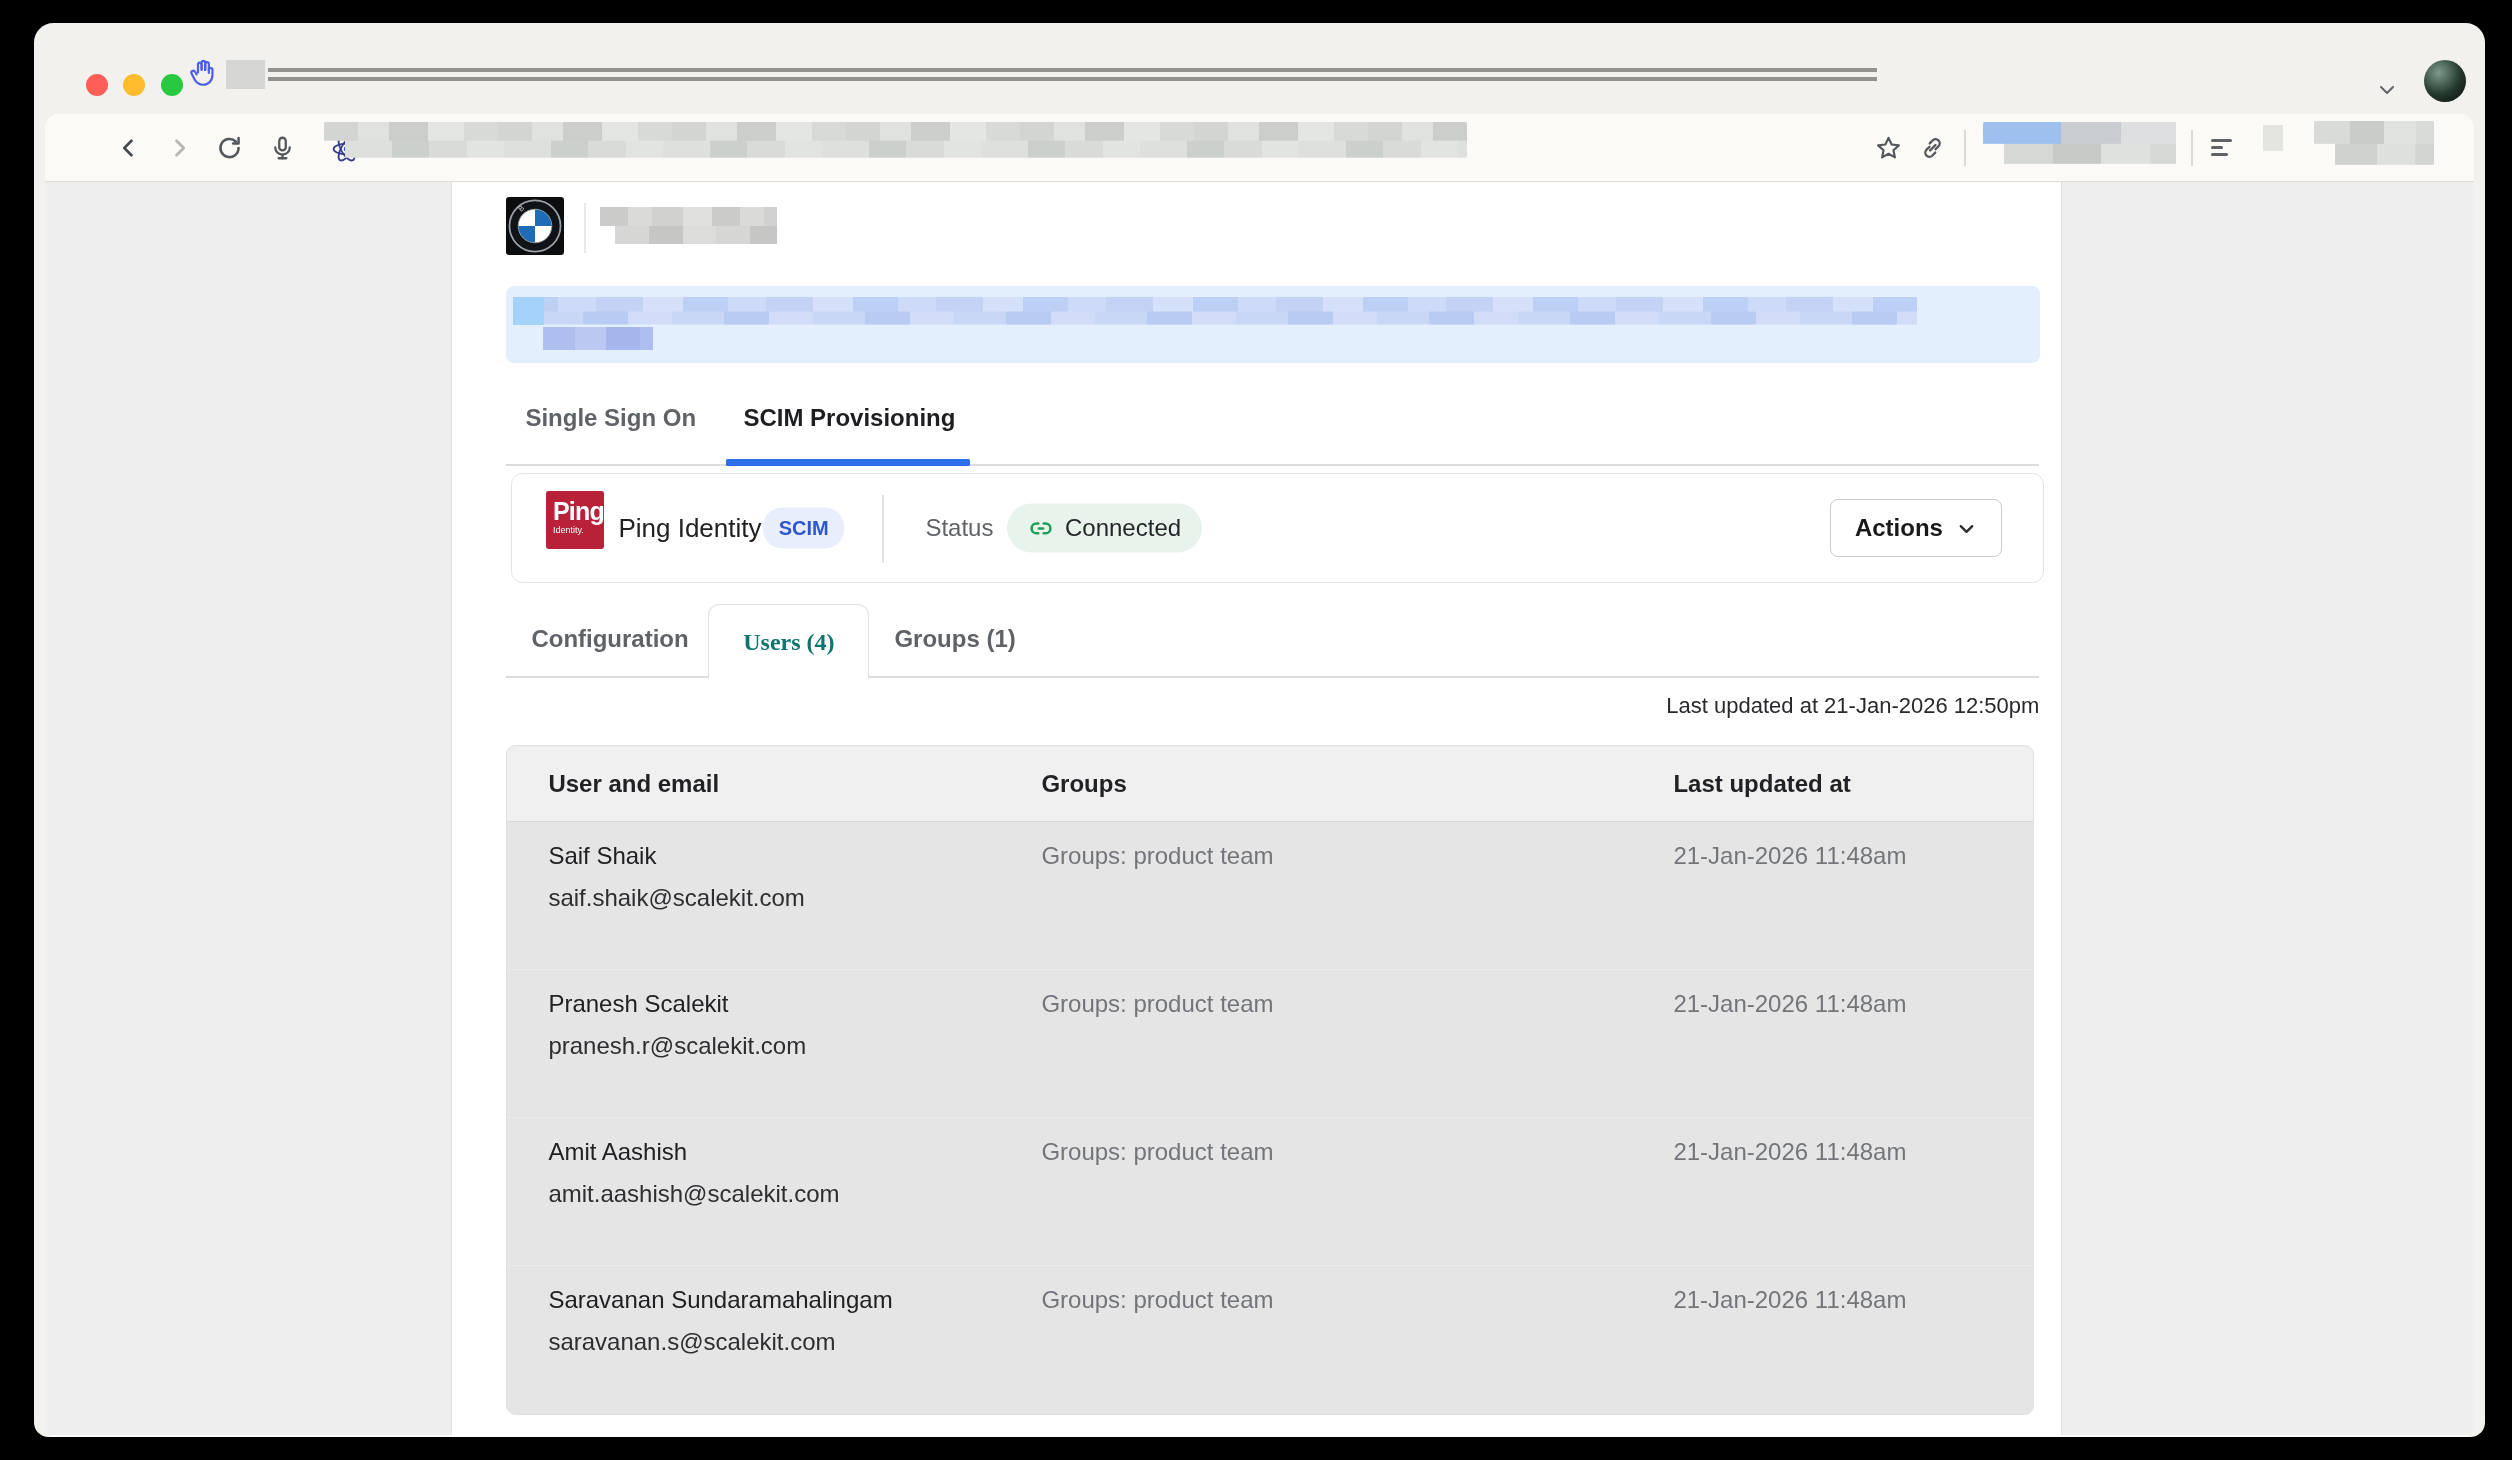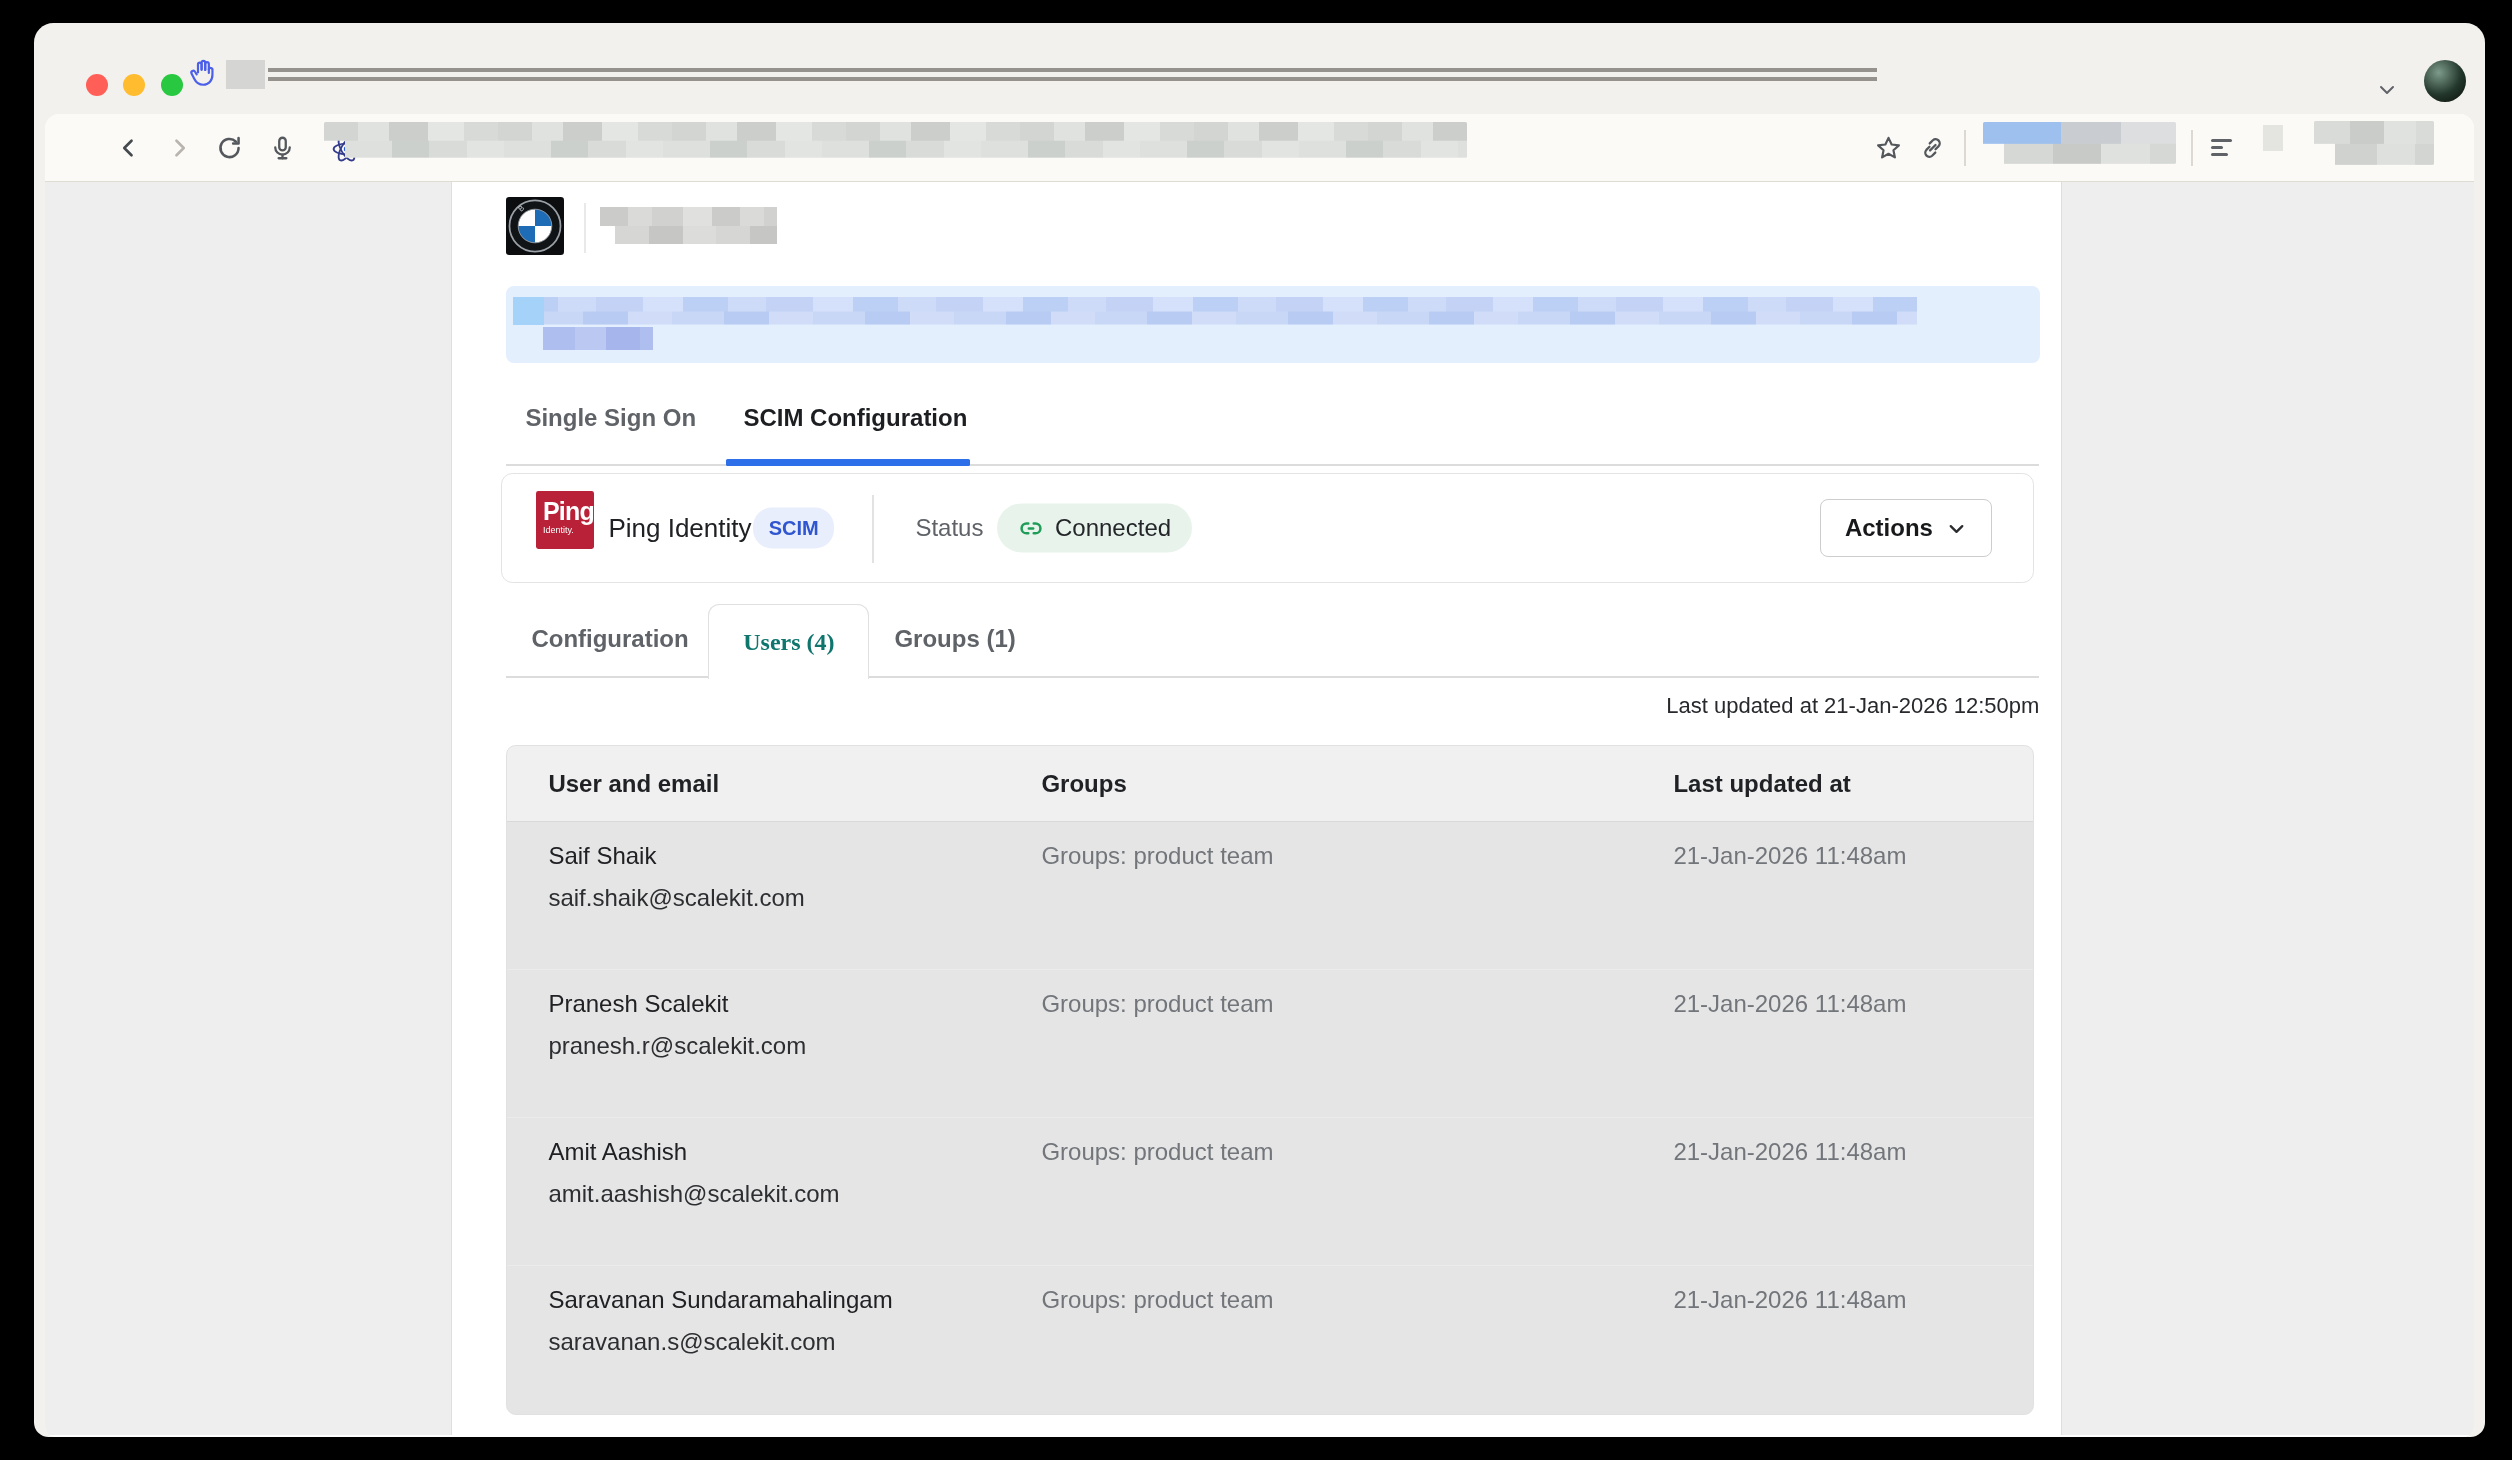--- a/index.html
+++ b/index.html
@@ -78,21 +78,21 @@
     background-image:repeating-linear-gradient(90deg,#aebeef 0 32px,#bac8f2 32px 63px,#a6b6ec 63px 97px);}
 
   
   .mtabs-line{position:absolute;left:54px;top:282px;width:1533px;height:1.6px;background:#dcdcdc;}
   .mtab{position:absolute;top:220px;font-size:24px;font-weight:600;color:#5f6368;line-height:32px;}
   .mtab.sso{left:73px;}
   .mtab.scim{left:291px;color:#1c1e21;font-weight:700;}
   .mtab-underline{position:absolute;left:274px;top:277px;width:244px;height:6.5px;background:#2c6fe8;border-radius:1.6px;}
 
   
-  .card{position:absolute;left:49px;top:291px;width:1533px;height:110px;background:#fff;
+  .card{position:absolute;left:59px;top:291px;width:1533px;height:110px;background:#fff;
         border:1.6px solid #e3e3e3;border-radius:11.4px;}
   .ping-logo{position:absolute;left:34px;top:17px;width:58px;height:58px;background:#b92138;border-radius:2.4px;
              color:#fff;padding:8px 0 0 6.5px;line-height:1;}
   .ping-logo .p1{font-size:25px;font-weight:800;letter-spacing:-0.8px;}
   .ping-logo .p2{font-size:9px;margin-top:1.6px;}
   .prov-name{position:absolute;left:106px;top:50%;transform:translateY(-50%);font-size:26px;color:#202124;font-weight:500;}
   .prov-badge{position:absolute;left:251px;top:50%;transform:translateY(-50%);background:#e8eefc;color:#2f56d0;
               font-size:20px;font-weight:600;padding:9px 15.4px;border-radius:19px;}
   .card-vdiv{position:absolute;left:370px;top:21px;width:1.6px;height:68px;background:#e2e2e2;}
   .status-label{position:absolute;left:413px;top:50%;transform:translateY(-50%);font-size:24px;color:#5f6368;}
@@ -246,21 +246,21 @@
 
         <div class="banner">
           <div class="line1">
               <span class="lead"></span>
             </div>
           <div class="line2"></div>
         </div>
 
         <div class="mtabs-line"></div>
         <div class="mtab sso">Single Sign On</div>
-        <div class="mtab scim">SCIM Configuration</div>
+        <div class="mtab scim">SCIM Provisioning</div>
         <div class="mtab-underline"></div>
 
         <div class="card">
           <div class="ping-logo">
             <div class="p1">Ping</div>
             <div class="p2">Identity.</div>
           </div>
           <div class="prov-name">Ping Identity</div>
           <div class="prov-badge">SCIM</div>
           <div class="card-vdiv"></div>

